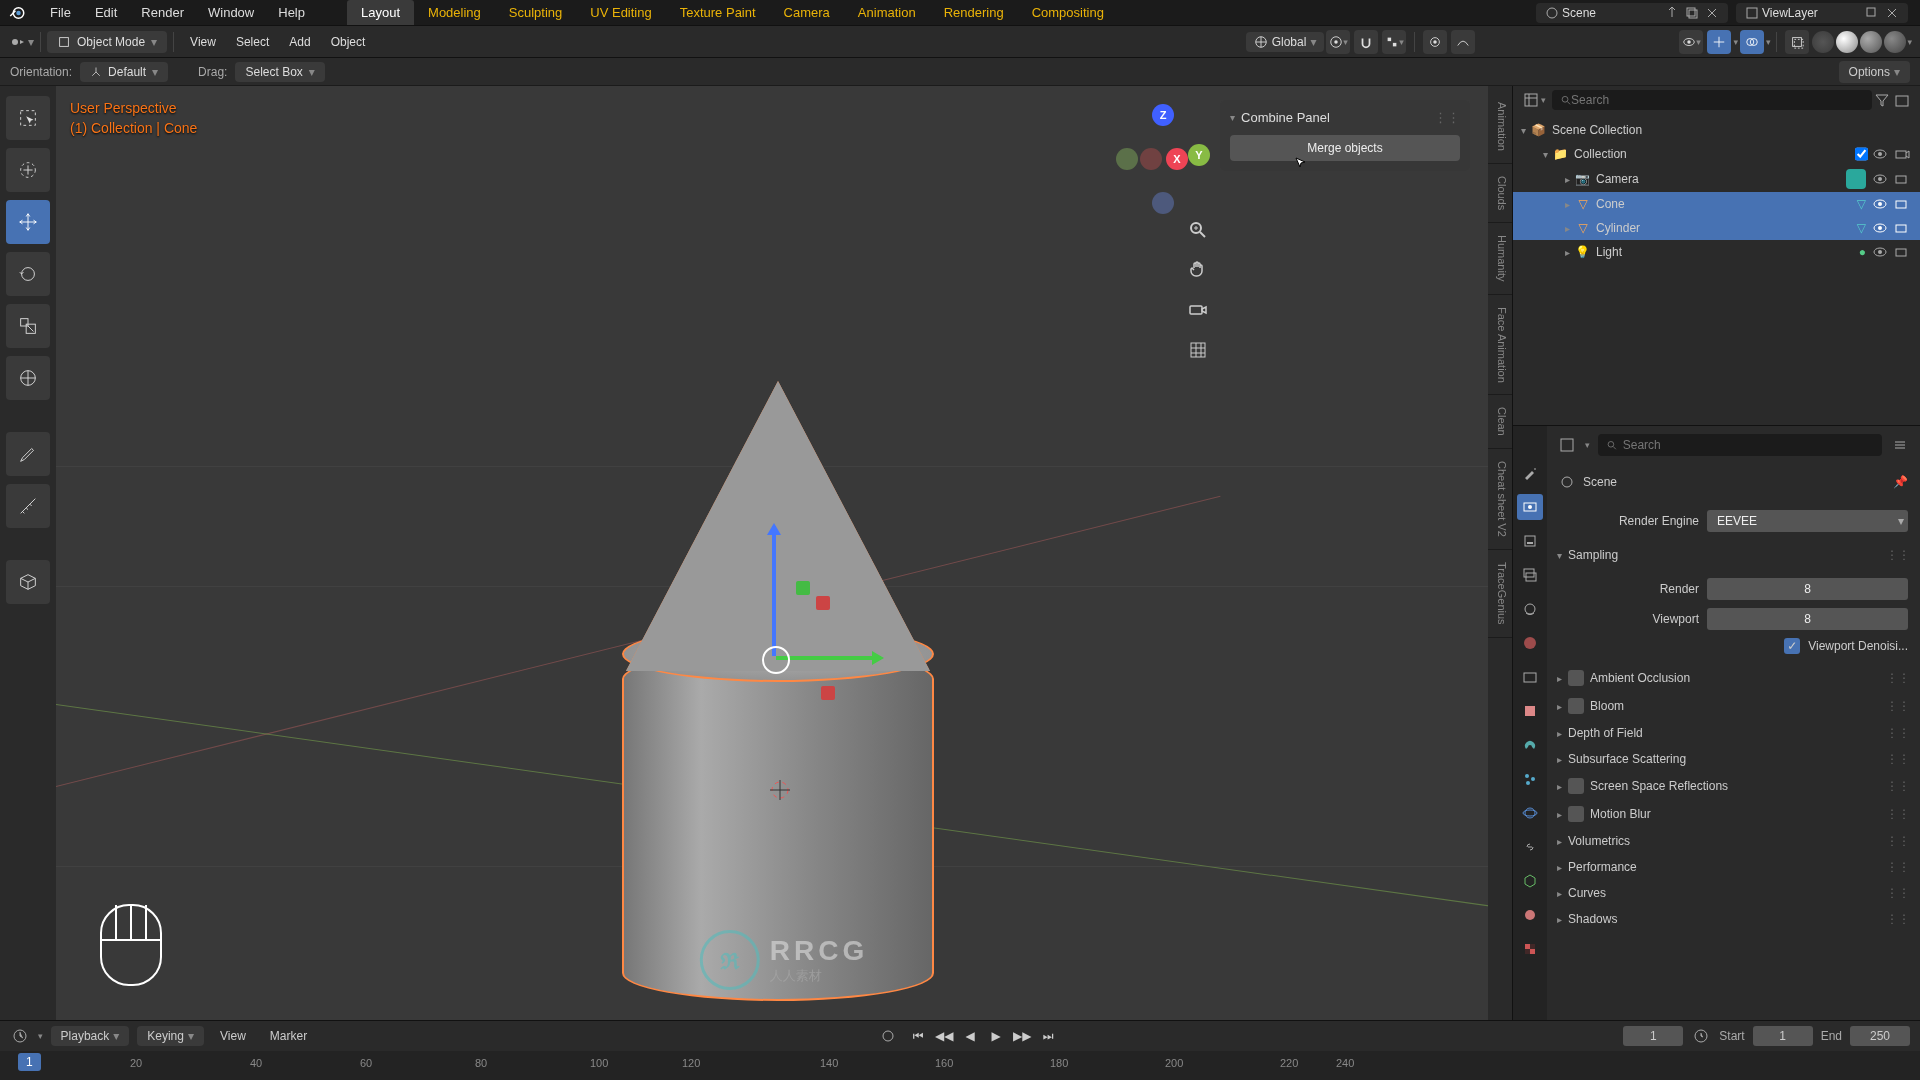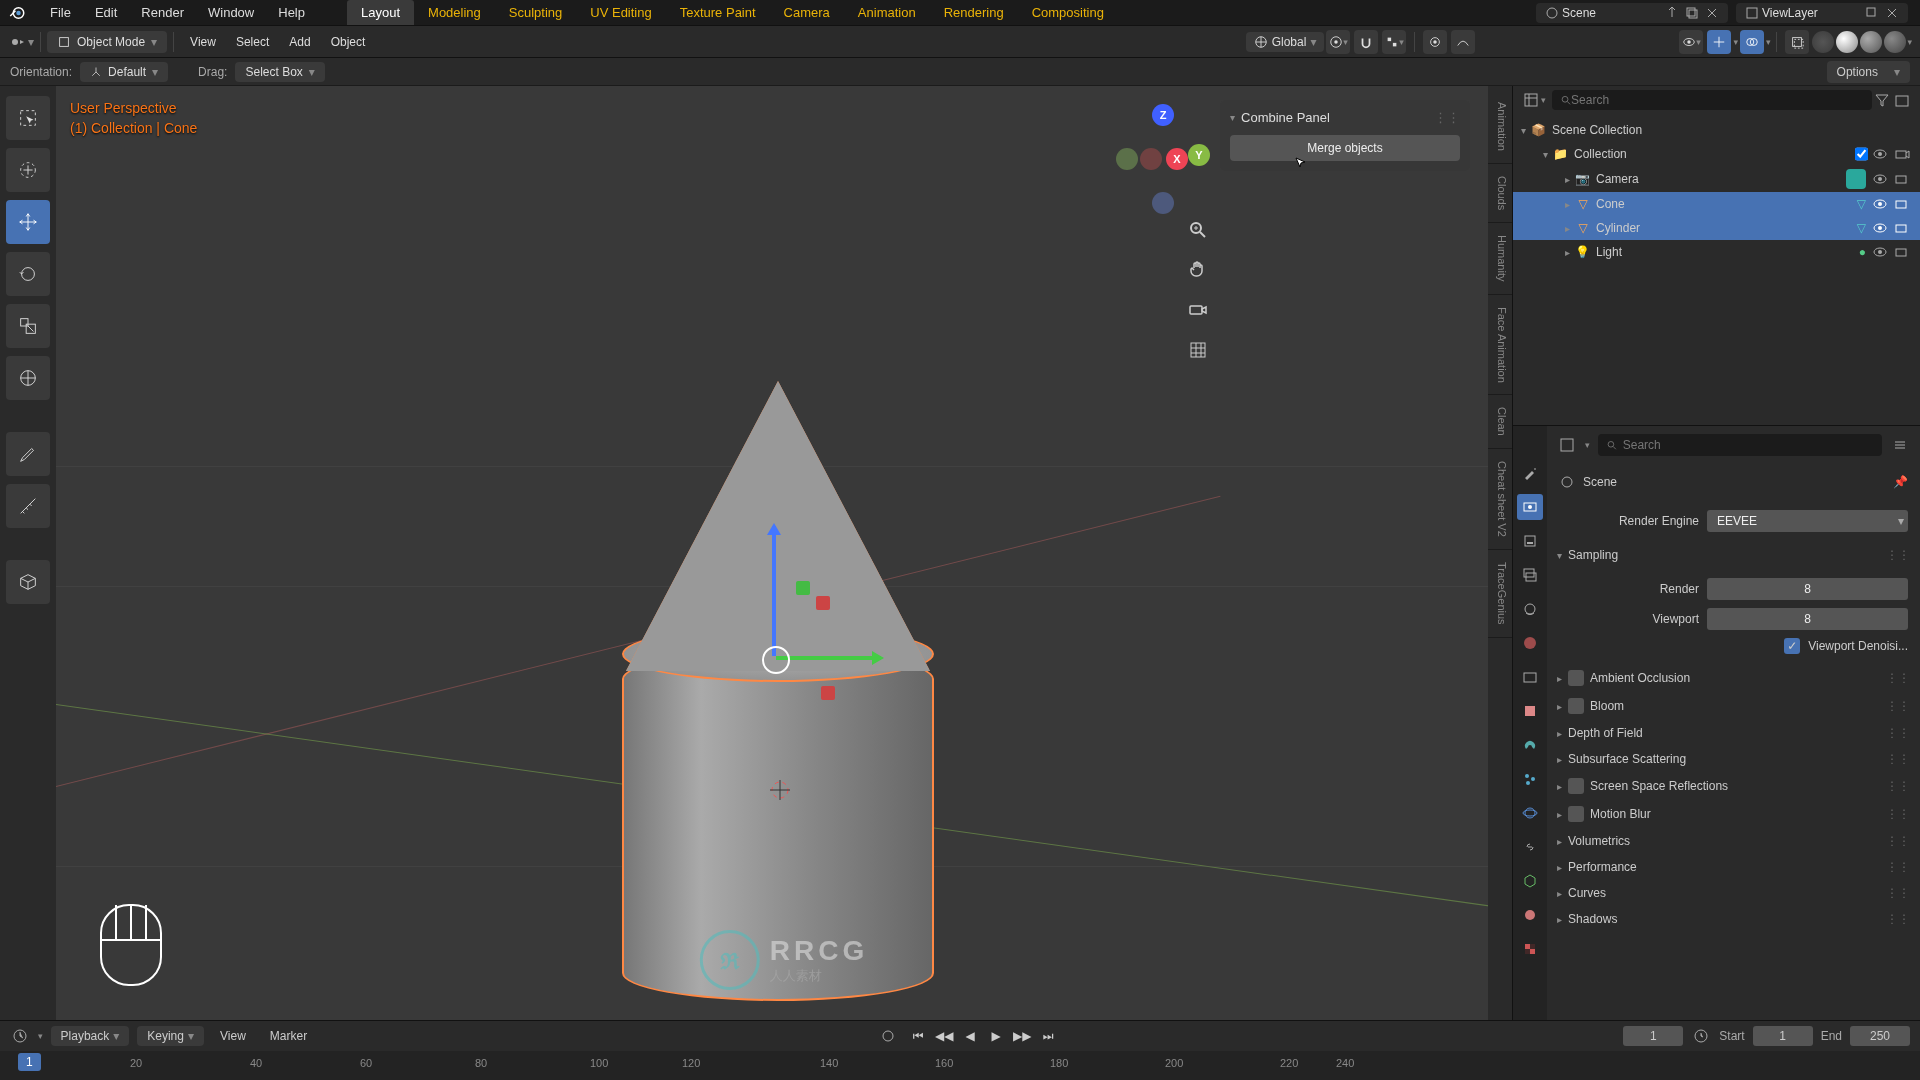--- a/index.html
+++ b/index.html
@@ -117,21 +117,21 @@
 .frame-lbl { color: #aaa; }
 .timeline-ruler { height: 30px; background: #232323; position: relative; display: flex; }
 .frame-marker { position: absolute; left: 18px; top: 2px; background: #4772b3; color: #fff; padding: 2px 8px; border-radius: 3px; font-size: 12px; }
 .ruler-tick { position: absolute; top: 6px; color: #888; font-size: 11px; }
 
 
 .watermark { position: absolute; bottom: 30px; left: 50%; transform: translateX(-50%); opacity: 0.6; display: flex; align-items: center; gap: 10px; pointer-events: none; }
 .wm-logo { width: 60px; height: 60px; border: 3px solid #5bb; border-radius: 50%; display: flex; align-items: center; justify-content: center; font-size: 22px; color: #5bb; font-weight: bold; }
 .wm-text { color: #ddd; font-size: 28px; font-weight: bold; letter-spacing: 4px; }
 .wm-sub { color: #aaa; font-size: 13px; }
-.options-btn { position: absolute; top: 2px; right: 32px; background: #3a3a3a; padding: 4px 10px; border-radius: 4px; display: flex; gap: 16px; cursor: pointer; }
+.options-btn { position: absolute; top: 2px; right: 32px; background: #3a3a3a; padding: 4px 10px; border-radius: 4px; display: flex; gap: 4px; cursor: pointer; }
 </style>
 </head>
 <body>
 
 <div class="top-menu">
   <svg class="logo-icon" viewBox="0 0 24 24">
       <circle cx="14" cy="12" r="7" fill="none" stroke="#fff" stroke-width="2"></circle>
       <circle cx="14" cy="12" r="3" fill="#5b9bd5"></circle>
       <path d="M3 16 L10 9" stroke="#fff" stroke-width="2"></path>
     </svg>

